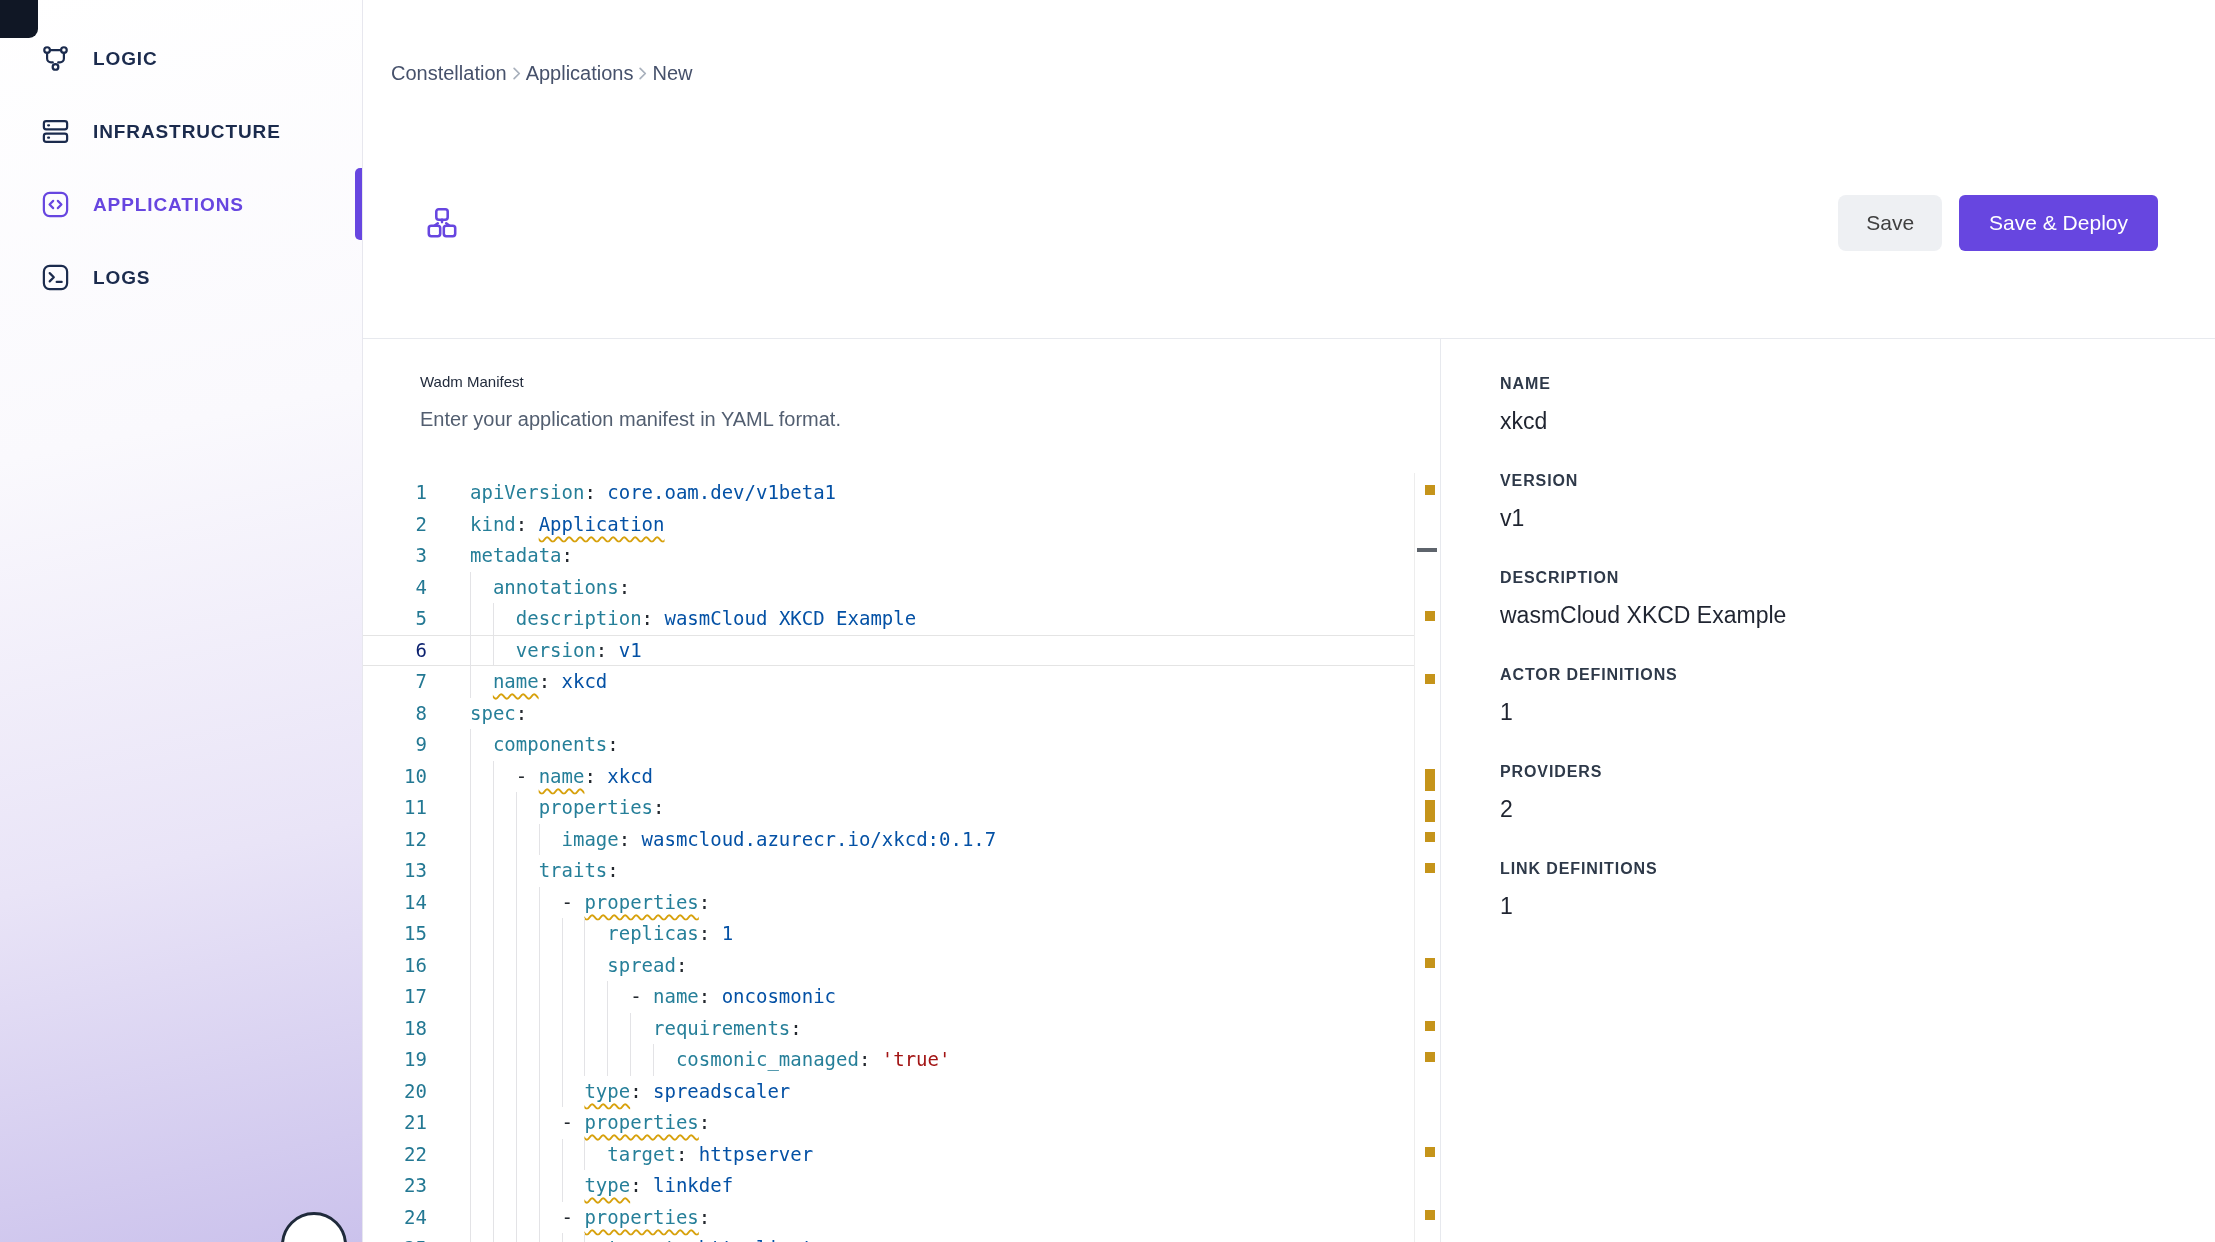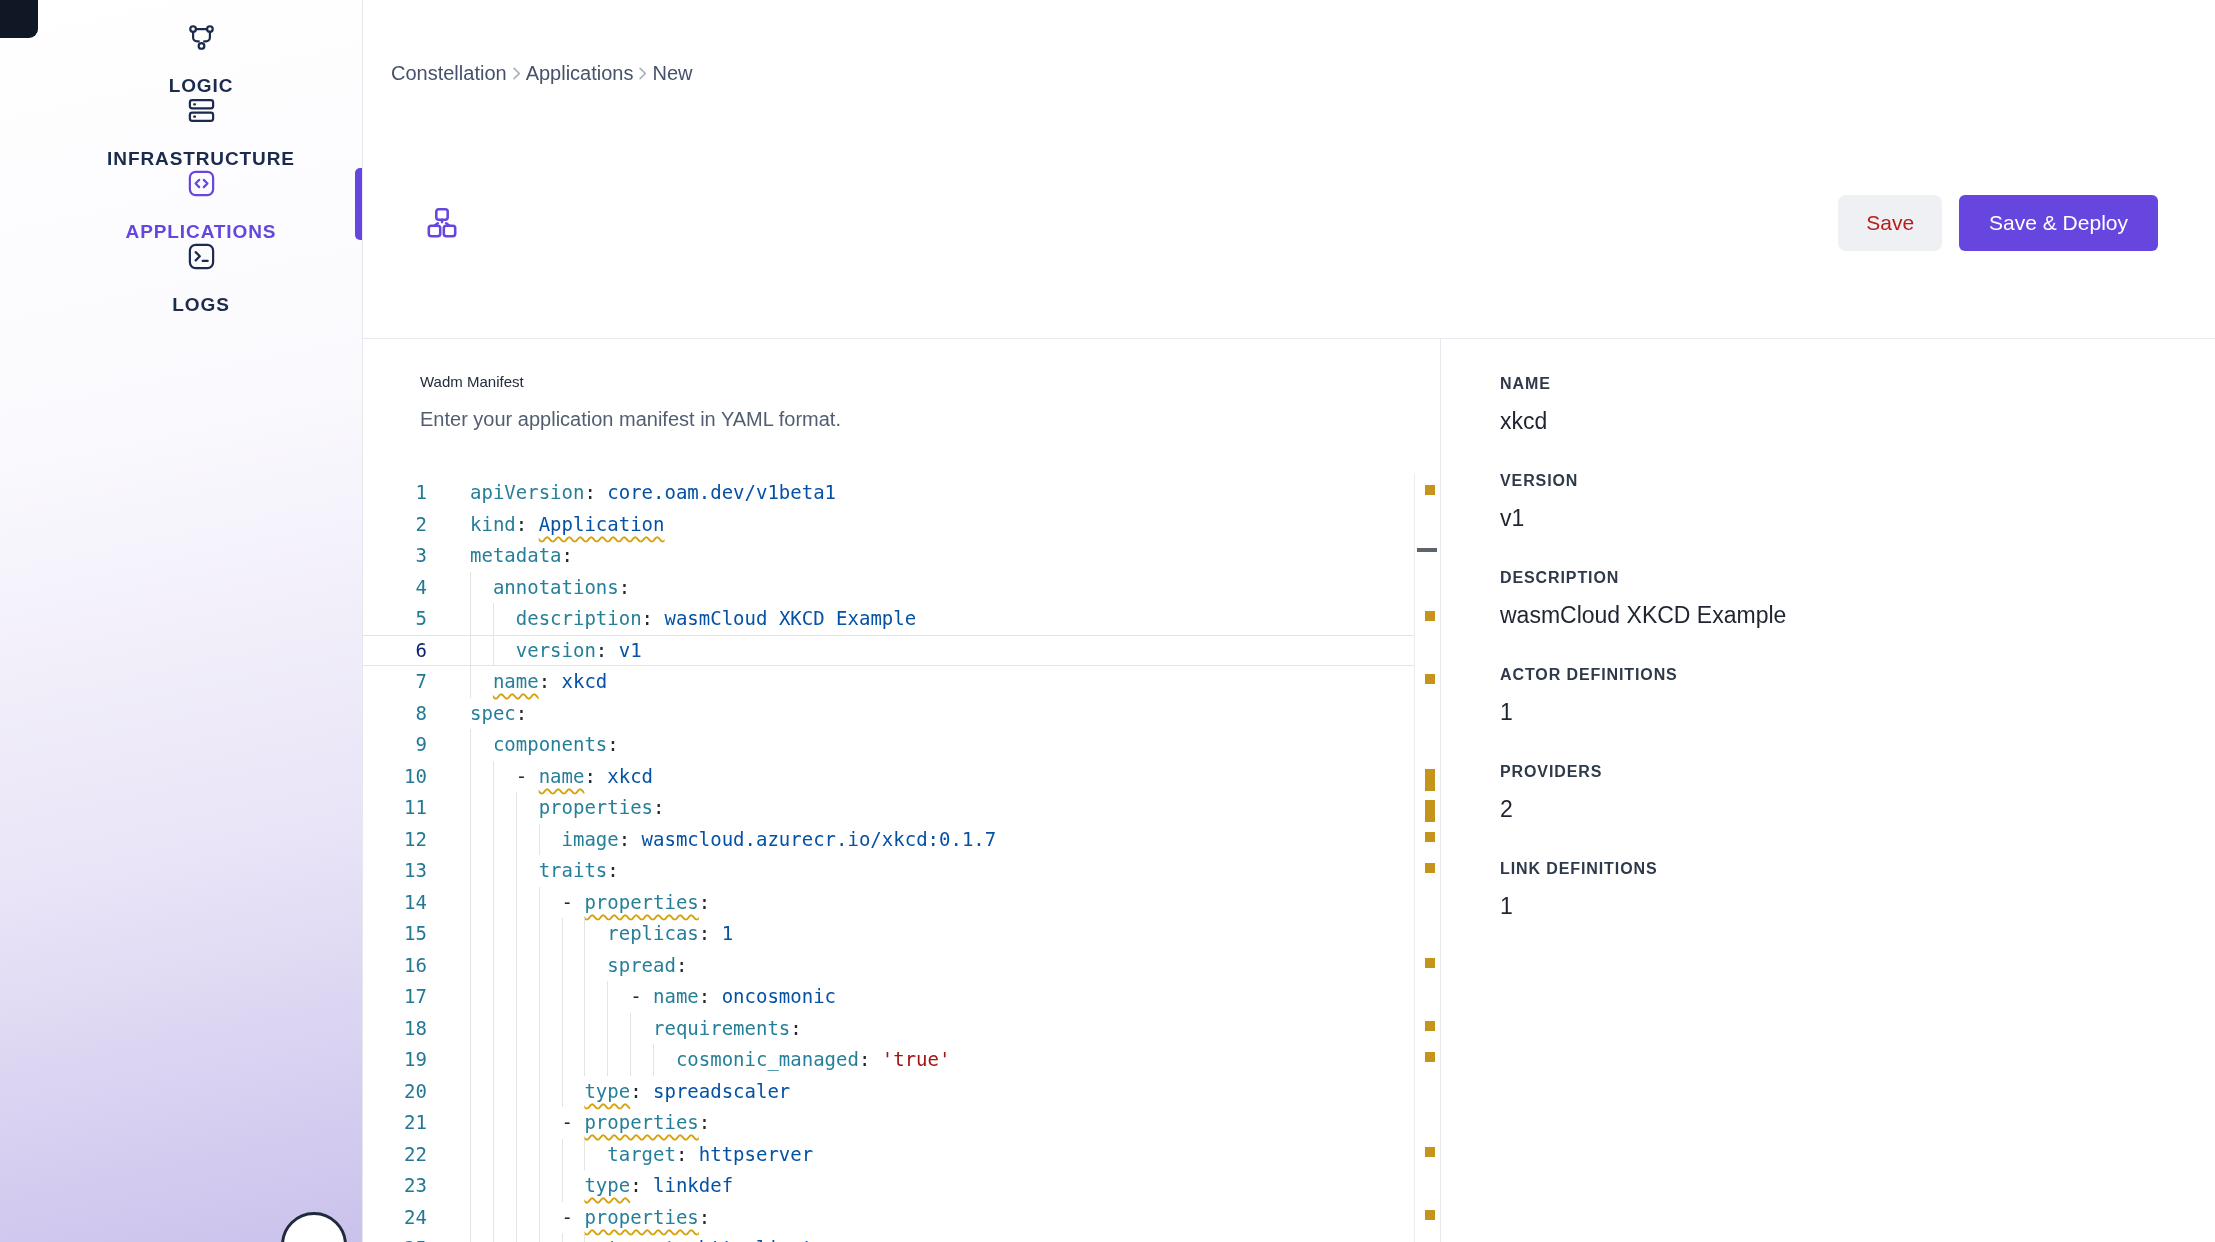--- a/index.html
+++ b/index.html
@@ -13,21 +13,21 @@
   .app { display:flex; width:100%; height:100%; }
 
   
   .sidebar { position:relative; flex:0 0 363px; width:363px; height:100%;
     background:linear-gradient(168deg,#ffffff 0%,#faf9fd 35%,#e9e4f7 68%,#cbc2ec 100%);
     border-right:1px solid #e7e7ee; }
   .logo-mark { position:absolute; top:0; left:0; width:38px; height:38px;
     background:#101725; border-radius:0 0 9px 0; }
   .side-nav { padding-top:22px; position:relative; z-index:1; }
   .side-item { display:flex; align-items:center; gap:22px; height:73px;
-    padding-left:40px; color:#1b2b4d; cursor:pointer;flex-direction:column; }
+    padding-left:40px; color:#1b2b4d; cursor:pointer; }
   .side-item .icon { width:31px; height:31px; display:flex; align-items:center; }
   .side-item .icon svg { width:100%; height:100%; fill:none; stroke:currentColor;
     stroke-width:1.7; stroke-linecap:round; stroke-linejoin:round; }
   .side-item .label { font-size:19px; font-weight:700; letter-spacing:0.9px; }
   .side-item.active { color:var(--accent); }
   .active-bar { position:absolute; right:0; top:168px; width:7px; height:72px;
     background:var(--accent); border-radius:5px 0 0 5px; }
   .bottom-circle { position:absolute; left:281px; bottom:-36px; width:66px; height:66px;
     border-radius:50%; background:#ffffff; border:3px solid #1f2a3b; }
 
@@ -43,21 +43,21 @@
   .page-header { height:230px; display:flex; align-items:center;
     justify-content:space-between; padding:0 57px 0 61px; }
   .title-wrap { display:flex; align-items:center; gap:18px; color:var(--accent); }
   .app-icon { width:36px; height:36px; display:flex; }
   .app-icon svg { width:100%; height:100%; fill:none; stroke:currentColor;
     stroke-width:1.7; stroke-linecap:round; stroke-linejoin:round; }
   .page-title { font-size:42px; font-weight:700; letter-spacing:0.2px; }
   .actions { display:flex; gap:17px; }
   .btn { height:56px; border:none; border-radius:6px; font-size:21px;
     font-family:inherit; font-weight:500; cursor:pointer; }
-  .btn-save { background:#eef0f3; color:#b91c1c; padding:0 28px;border-radius:8px; }
+  .btn-save { background:#eef0f3; color:#404040; padding:0 28px;border-radius:8px; }
   .btn-deploy { background:var(--accent); color:#ffffff; padding:0 30px; }
 
   
   .content { flex:1; display:flex; border-top:1px solid #e7e9ee; min-height:0; }
   .editor-panel { flex:0 0 1078px; width:1078px; border-right:1px solid #e7e9ee;
     padding-top:34px; position:relative; overflow:hidden; }
   .panel-title { font-size:15px; font-weight:500; color:#222b3c; padding-left:57px; }
   .panel-sub { font-size:20px; color:#525e70; padding-left:57px; margin-top:18px; }
 
   .editor { position:relative; margin-top:46px; height:810px; }

